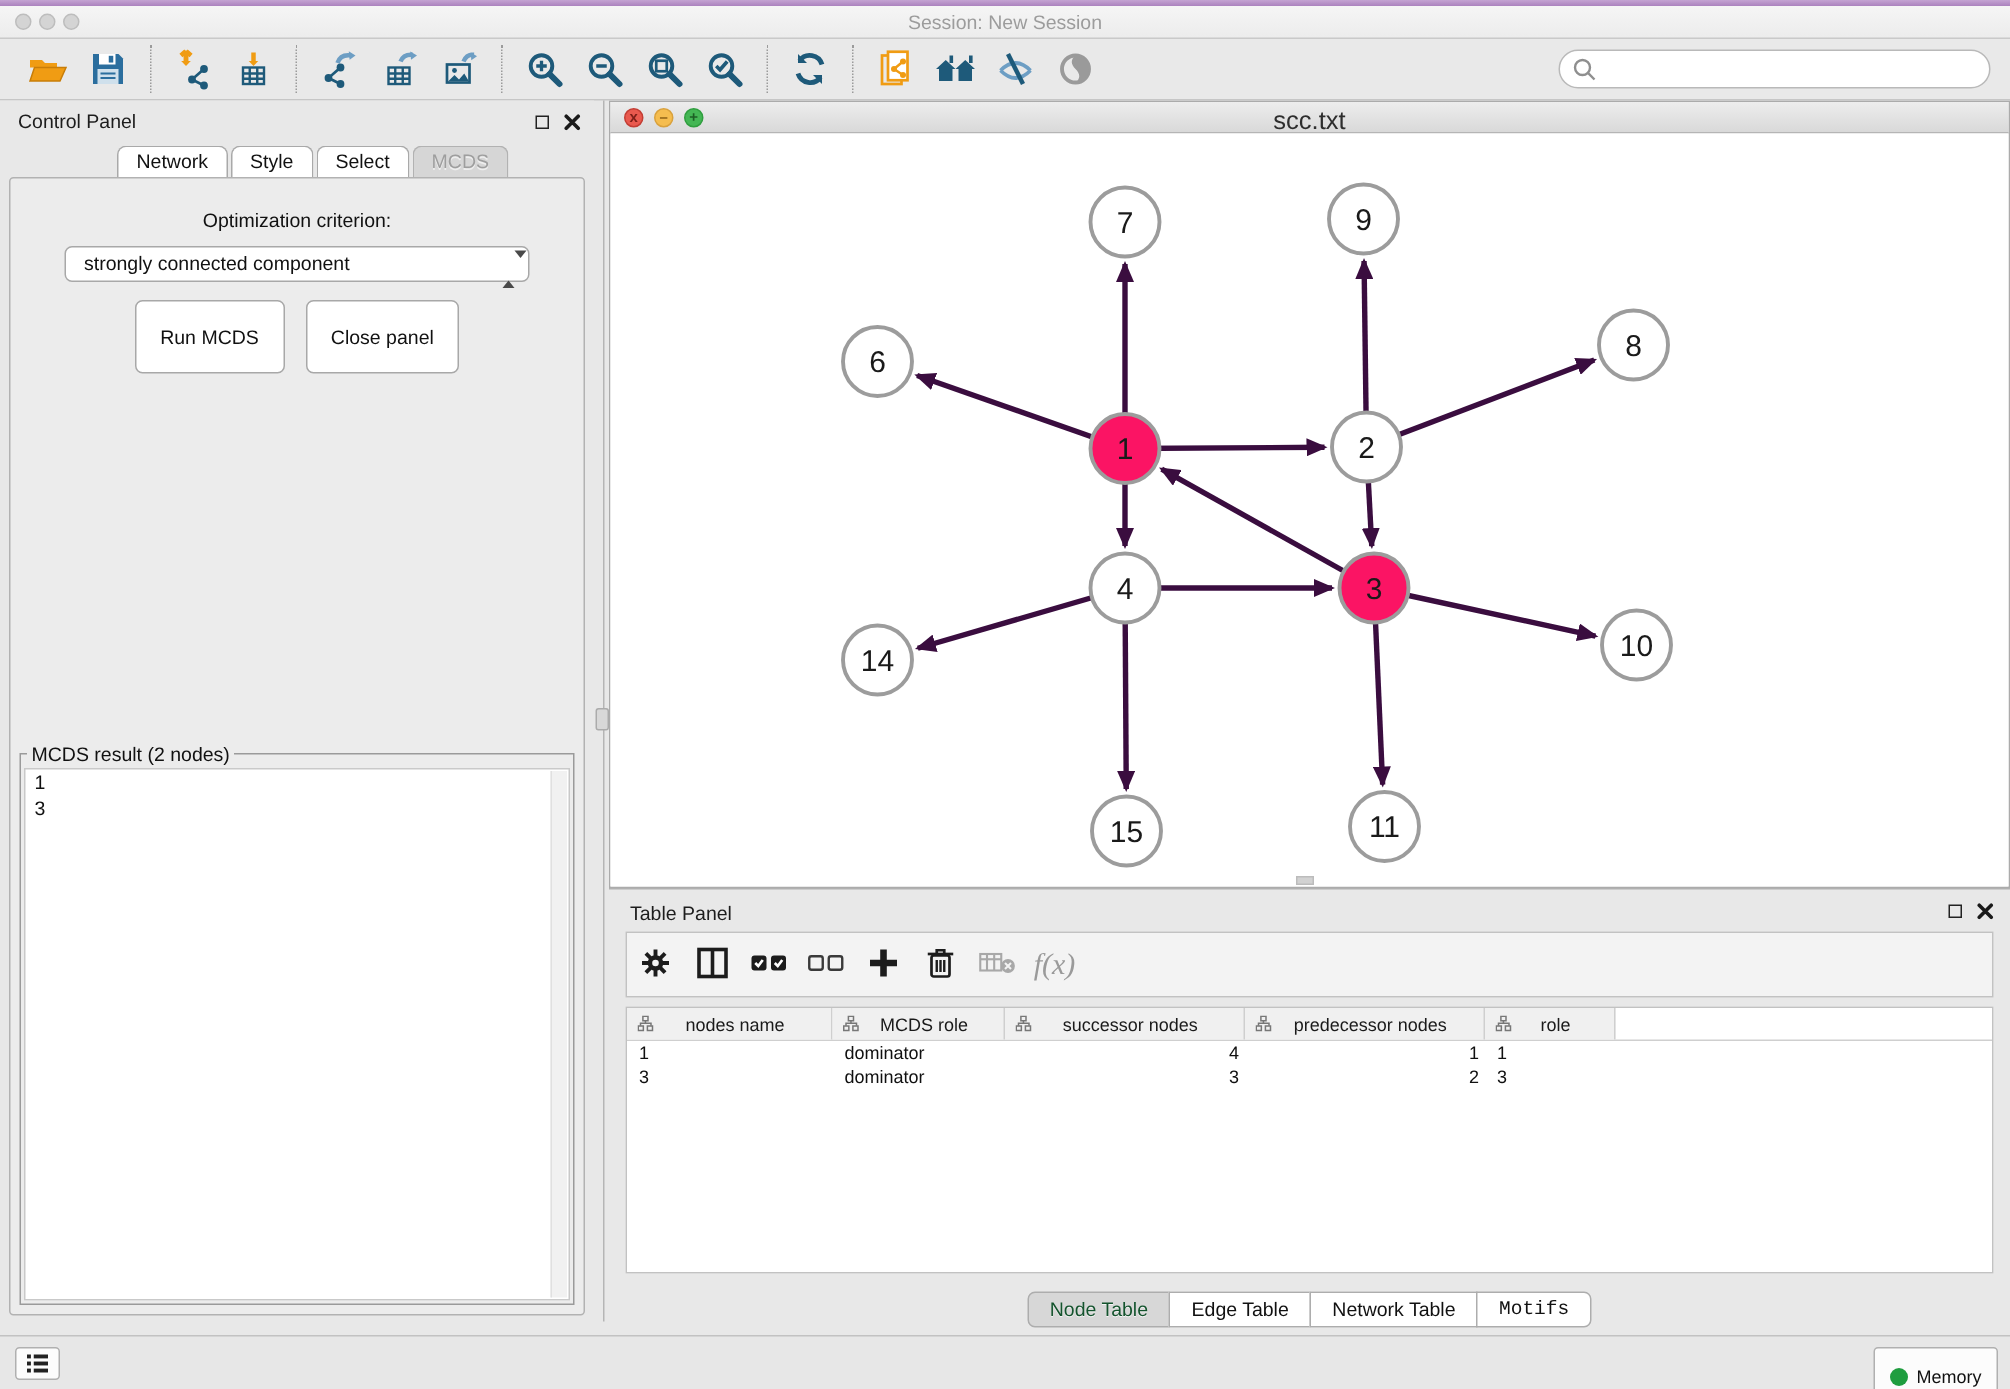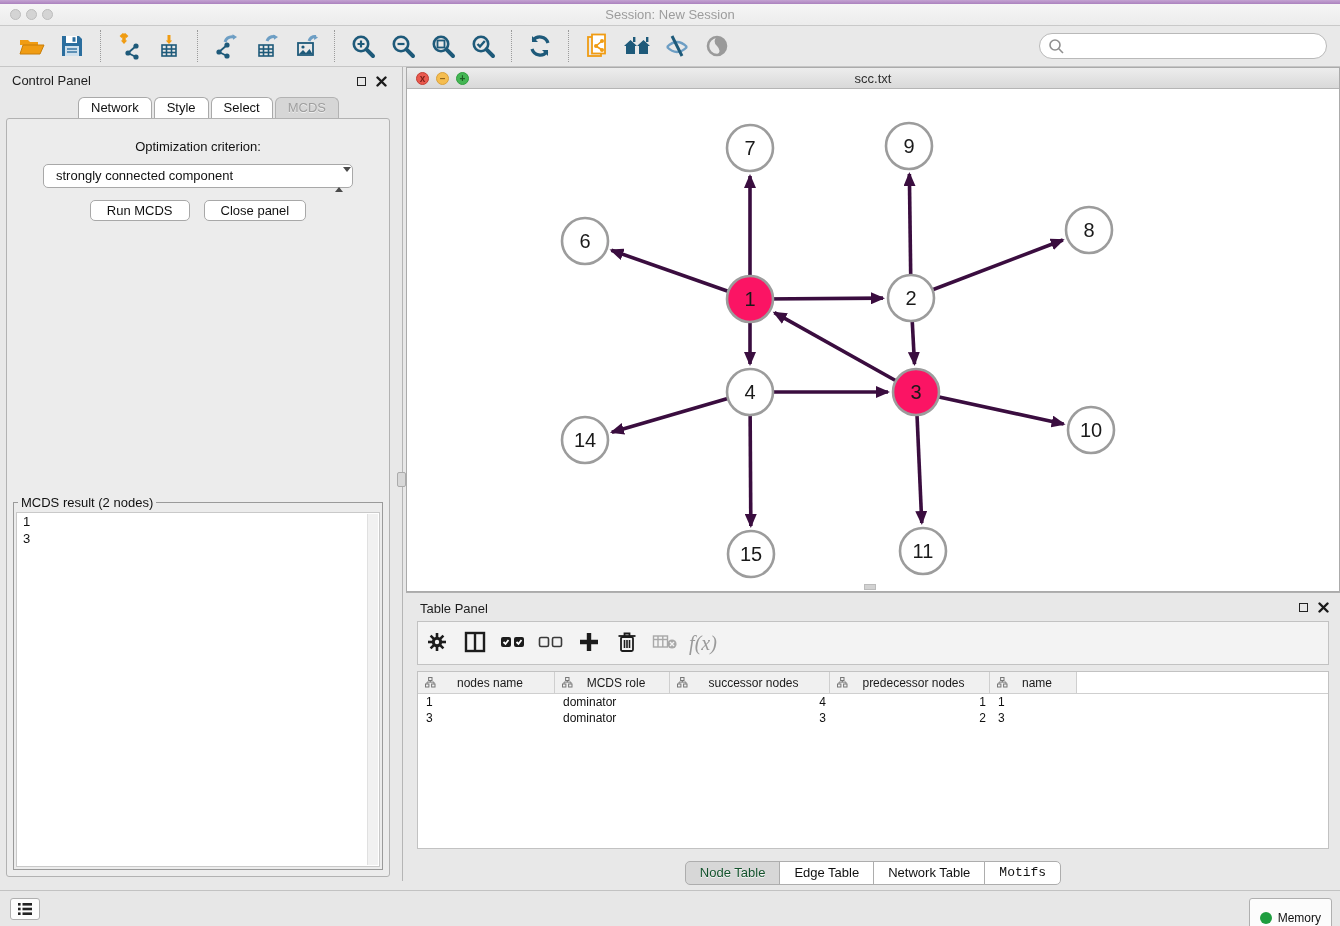--- a/index.html
+++ b/index.html
@@ -46,42 +46,42 @@
   .dropdown { position:relative; width:310px; height:24px; margin:10px auto 0; background:#fff;
               border:1px solid #a8a8a8; border-radius:5px; font-size:13px; color:#111;
               line-height:22px; padding-left:12px; }
   .dd-arrows { position:absolute; right:8px; top:4px; width:9px; }
   .dd-arrows .up { width:0; height:0; border-left:4.5px solid transparent; border-right:4.5px solid transparent;
                    border-bottom:5px solid #4a4a4a; margin-bottom:3px; }
   .dd-arrows .dn { width:0; height:0; border-left:4.5px solid transparent; border-right:4.5px solid transparent;
                    border-top:5px solid #4a4a4a; }
   .btn-row { display:flex; justify-content:center; gap:14px; margin-top:12px; }
   .mac-btn { background:#fff; border:1px solid #a8a8a8; border-radius:5px; font-size:13px;
-             color:#111; padding:2px 16px; font-family:"Liberation Sans",sans-serif; }
+             color:#111; padding:16px 16px; font-family:"Liberation Sans",sans-serif; }
   .result-box { position:absolute; left:6px; right:6px; top:376px; bottom:6px;
                 border:1px solid #9a9a9a; }
   .result-box legend { font-size:13px; color:#111; margin-left:4px; padding:0 3px; }
   .result-area { position:absolute; left:2px; right:2px; top:2px; bottom:2px; background:#fff;
                  border:1px solid #c9c9c9; }
   .result-line { font-size:13px; color:#111; line-height:17px; padding-left:6px; }
   .result-scroll { position:absolute; right:1px; top:1px; bottom:1px; width:11px;
                    background:#f1f1f1; border-left:1px solid #e0e0e0; }
 
   
   .vsplit { position:absolute; left:396px; top:67px; width:10px; height:814px; }
   .vsplit .line { position:absolute; left:6px; top:0; bottom:0; width:1px; background:#b5b5b5; }
   .vsplit .grip { position:absolute; left:1px; top:405px; width:9px; height:15px;
                   background:#d8d8d8; border:1px solid #ababab; border-radius:2px; }
 
   
   .netwin { position:absolute; left:406px; top:67px; width:934px; height:525px;
             border:1px solid #ababab; background:#fff; }
   .net-titlebar { position:absolute; top:0; left:0; right:0; height:21px;
                   background:linear-gradient(#ededed,#d9d9d9); border-bottom:1px solid #b5b5b5; }
-  .net-title { position:absolute; left:0; right:0; top:3px; text-align:center; font-size:13px; color:#2e2e2e; }
+  .net-title { position:absolute; left:0; right:0; top:3px; text-align:center; font-size:17px; color:#2e2e2e; }
   .tlight { position:absolute; top:4px; width:13px; height:13px; border-radius:50%;
             font-size:10px; line-height:12px; text-align:center; font-weight:bold; }
   .tl-close { left:9px;  background:#e9594e; border:1px solid #c33d33; color:#7e1f18; }
   .tl-min   { left:29px; background:#f5bd4f; border:1px solid #d9a13c; color:#8f6317; }
   .tl-zoom  { left:49px; background:#44b654; border:1px solid #2f9e3e; color:#1c5e24; }
   .net-canvas { position:absolute; top:21px; left:0; right:0; bottom:0; background:#fff; }
   .canvas-grip { position:absolute; left:457px; bottom:1px; width:12px; height:6px;
                  background:#d2d2d2; border:1px solid #bcbcbc; }
 
   
@@ -578,21 +578,21 @@
             </svg>
             <span class="lab">predecessor nodes</span>
           </div>
           <div class="th" style="width: 87px;">
             <svg class="tree" width="11" height="11" viewBox="0 0 11 11">
               <rect x="3.6" y="0.5" width="3.4" height="3" fill="none" stroke="#777" stroke-width="1"></rect>
               <path d="M5.3 3.5 v1.6 M2 6.8 v-1.7 h7 v1.7" fill="none" stroke="#777" stroke-width="1"></path>
               <rect x="0.5" y="7" width="3.4" height="3" fill="none" stroke="#777" stroke-width="1"></rect>
               <rect x="6.6" y="7" width="3.4" height="3" fill="none" stroke="#777" stroke-width="1"></rect>
             </svg>
-            <span class="lab">name</span>
+            <span class="lab">role</span>
           </div>
         </div>
       <div id="tbody">
           <div class="trow">
             <div class="td al" style="width: 137px;">1</div>
             <div class="td al" style="width: 115px;">dominator</div>
             <div class="td ar" style="width: 160px;">4</div>
             <div class="td ar" style="width: 160px;">1</div>
             <div class="td al" style="width: 87px;">1</div>
           </div>

